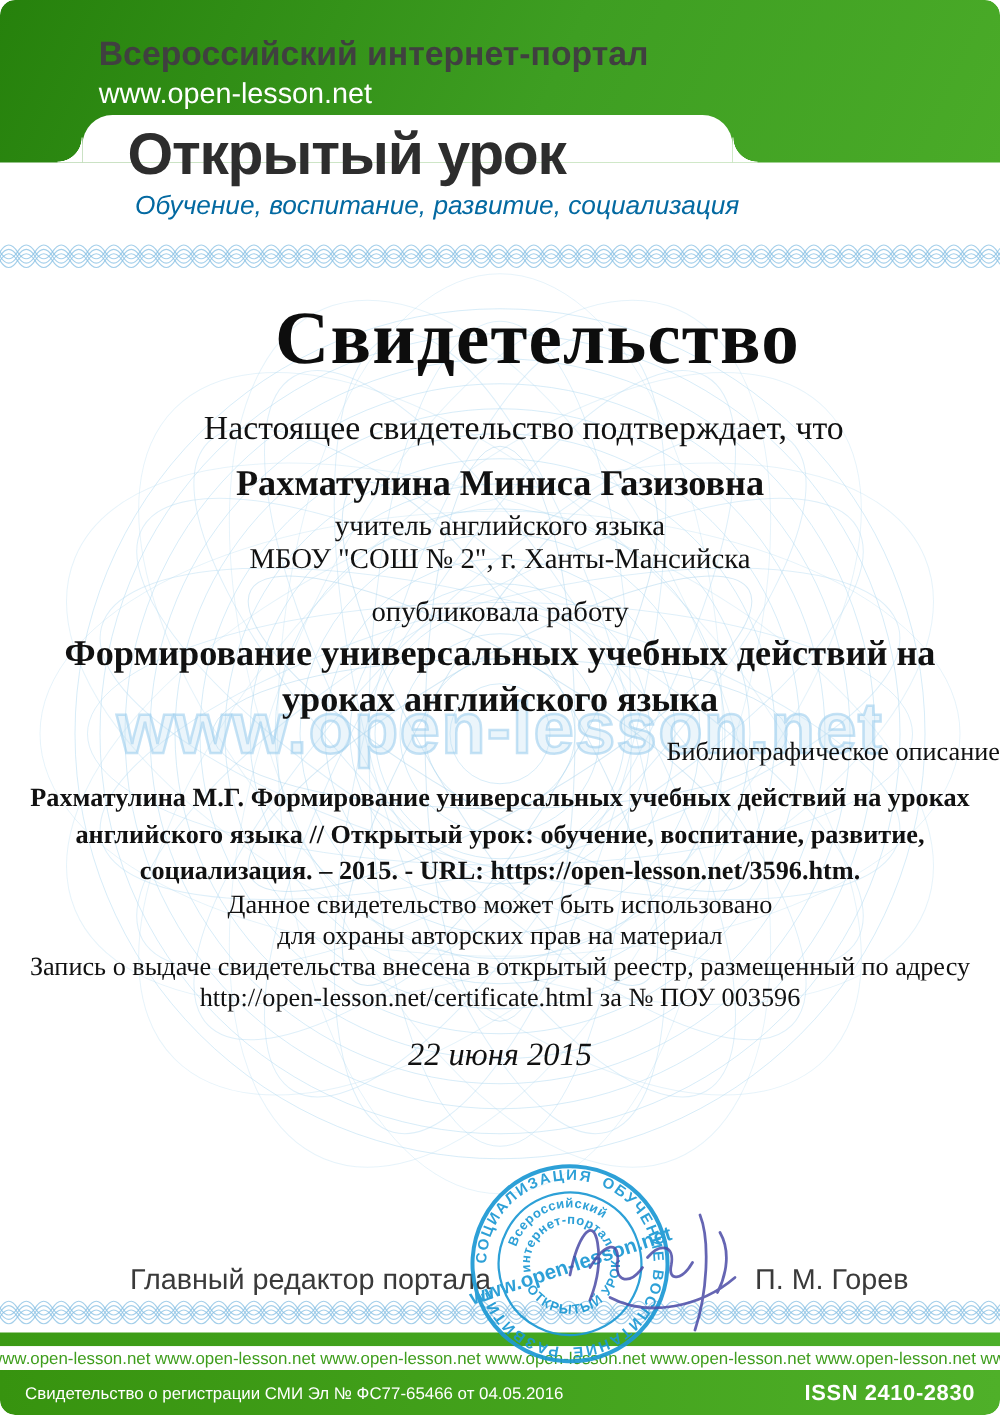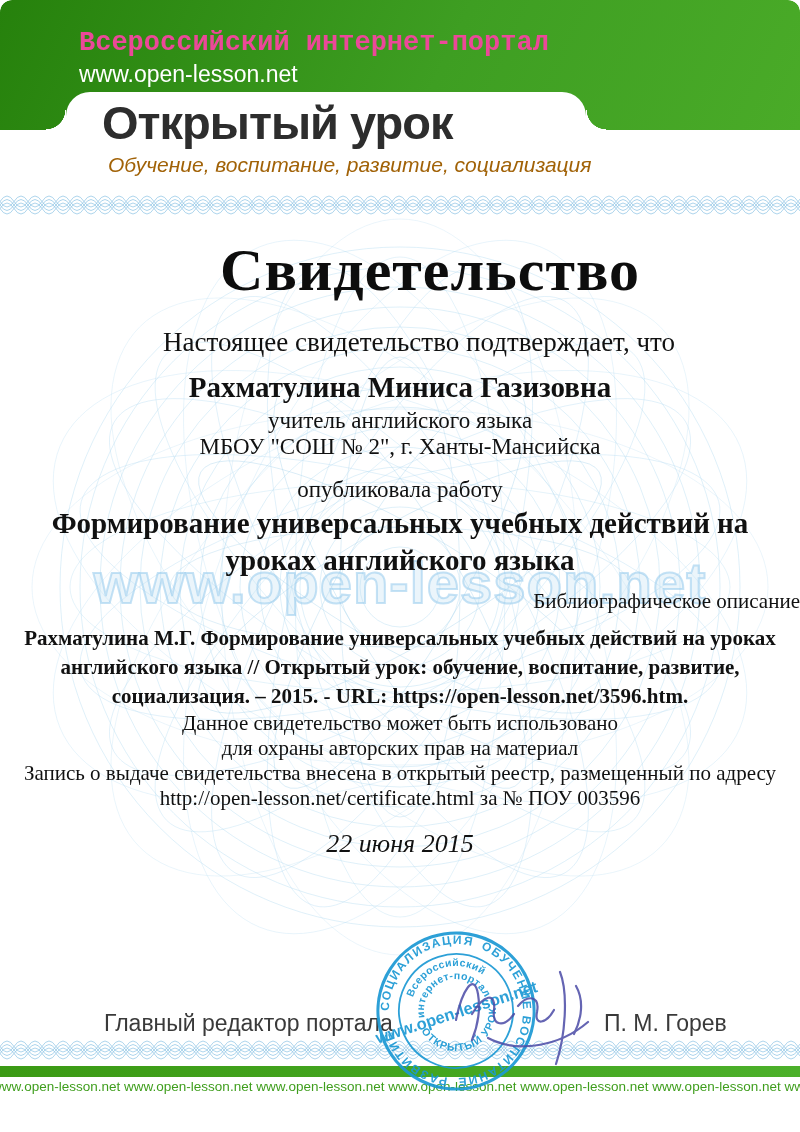--- a/index.html
+++ b/index.html
@@ -8,28 +8,28 @@
 
   
   .header{position:absolute;top:0;left:0;width:100%;height:130px;
           background:linear-gradient(115deg,#26810c 0%,#3e9e22 55%,#4aab28 100%);
           border-radius:12px 12px 0 0;}
   .tab{position:absolute;top:92px;left:66px;width:520px;height:38px;background:#fff;
        border-radius:24px 24px 0 0;}
   .notch{position:absolute;width:20px;height:20px;top:110px;}
   .notch.l{left:46px;background:radial-gradient(circle 20px at 0 0, rgba(0,0,0,0) 0 19px, #fff 19.5px);}
   .notch.r{left:586px;background:radial-gradient(circle 20px at 100% 0, rgba(0,0,0,0) 0 19px, #fff 19.5px);}
-  .portal-title{position:absolute;left:79px;top:28px;font-family:Liberation Mono, monospace;
-                font-weight:700;font-size:27px;color:#ec4899;z-index:3;}
+  .portal-title{position:absolute;left:79px;top:28px;font-family:Liberation Sans, sans-serif;
+                font-weight:700;font-size:27px;color:#404040;z-index:3;}
   .portal-url{position:absolute;left:79px;top:61px;font-family:"Liberation Sans",sans-serif;
               font-size:23px;color:#fff;z-index:3;}
   .brand-title{position:absolute;left:102px;top:95px;font-family:"Liberation Sans",sans-serif;
                font-weight:700;font-size:47px;letter-spacing:-1px;color:#2d2d2d;z-index:3;}
   .brand-subtitle{position:absolute;left:108px;top:153px;font-family:"Liberation Sans",sans-serif;
-                  font-style:italic;font-size:21px;color:#a16207;z-index:3;}
+                  font-style:italic;font-size:21px;color:#0369a1;z-index:3;}
 
   
   .braid{position:absolute;left:0;width:800px;height:26px;z-index:1;}
   #braid-top{top:192px;}
   #braid-bottom{top:1037px;}
   #rosette{position:absolute;top:212px;left:0;width:800px;height:750px;z-index:0;}
   .watermark{position:absolute;top:549px;left:0;width:100%;text-align:center;z-index:0;
              font-family:"Liberation Sans",sans-serif;font-weight:700;font-size:58px;letter-spacing:1px;
              color:rgba(190,223,243,0.30);-webkit-text-stroke:2px rgba(150,203,236,0.55);}
 
@@ -197,14 +197,18 @@
       <path d="M-14,9.5 q7,-11 14,0 q7,11 14,0 q7,-11 14,0 q7,11 14,0 q7,-11 14,0 q7,11 14,0 q7,-11 14,0 q7,11 14,0 q7,-11 14,0 q7,11 14,0 q7,-11 14,0 q7,11 14,0 q7,-11 14,0 q7,11 14,0 q7,-11 14,0 q7,11 14,0 q7,-11 14,0 q7,11 14,0 q7,-11 14,0 q7,11 14,0 q7,-11 14,0 q7,11 14,0 q7,-11 14,0 q7,11 14,0 q7,-11 14,0 q7,11 14,0 q7,-11 14,0 q7,11 14,0 q7,-11 14,0 q7,11 14,0 q7,-11 14,0 q7,11 14,0 q7,-11 14,0 q7,11 14,0 q7,-11 14,0 q7,11 14,0 q7,-11 14,0 q7,11 14,0 q7,-11 14,0 q7,11 14,0 q7,-11 14,0 q7,11 14,0 q7,-11 14,0 q7,11 14,0 q7,-11 14,0 q7,11 14,0 q7,-11 14,0 q7,11 14,0 q7,-11 14,0 q7,11 14,0 q7,-11 14,0 q7,11 14,0 q7,-11 14,0 q7,11 14,0 q7,-11 14,0 q7,11 14,0 q7,-11 14,0 q7,11 14,0 q7,-11 14,0 q7,11 14,0" fill="none" stroke="#85bfe3" stroke-width="0.9" opacity="0.75"></path>
       <path d="M-14,9.5 q7,11 14,0 q7,-11 14,0 q7,11 14,0 q7,-11 14,0 q7,11 14,0 q7,-11 14,0 q7,11 14,0 q7,-11 14,0 q7,11 14,0 q7,-11 14,0 q7,11 14,0 q7,-11 14,0 q7,11 14,0 q7,-11 14,0 q7,11 14,0 q7,-11 14,0 q7,11 14,0 q7,-11 14,0 q7,11 14,0 q7,-11 14,0 q7,11 14,0 q7,-11 14,0 q7,11 14,0 q7,-11 14,0 q7,11 14,0 q7,-11 14,0 q7,11 14,0 q7,-11 14,0 q7,11 14,0 q7,-11 14,0 q7,11 14,0 q7,-11 14,0 q7,11 14,0 q7,-11 14,0 q7,11 14,0 q7,-11 14,0 q7,11 14,0 q7,-11 14,0 q7,11 14,0 q7,-11 14,0 q7,11 14,0 q7,-11 14,0 q7,11 14,0 q7,-11 14,0 q7,11 14,0 q7,-11 14,0 q7,11 14,0 q7,-11 14,0 q7,11 14,0 q7,-11 14,0 q7,11 14,0 q7,-11 14,0 q7,11 14,0 q7,-11 14,0 q7,11 14,0 q7,-11 14,0 q7,11 14,0 q7,-11 14,0 q7,11 14,0 q7,-11 14,0" fill="none" stroke="#85bfe3" stroke-width="0.9" opacity="0.75"></path>
       <path d="M-14,13 q7,-11 14,0 q7,11 14,0 q7,-11 14,0 q7,11 14,0 q7,-11 14,0 q7,11 14,0 q7,-11 14,0 q7,11 14,0 q7,-11 14,0 q7,11 14,0 q7,-11 14,0 q7,11 14,0 q7,-11 14,0 q7,11 14,0 q7,-11 14,0 q7,11 14,0 q7,-11 14,0 q7,11 14,0 q7,-11 14,0 q7,11 14,0 q7,-11 14,0 q7,11 14,0 q7,-11 14,0 q7,11 14,0 q7,-11 14,0 q7,11 14,0 q7,-11 14,0 q7,11 14,0 q7,-11 14,0 q7,11 14,0 q7,-11 14,0 q7,11 14,0 q7,-11 14,0 q7,11 14,0 q7,-11 14,0 q7,11 14,0 q7,-11 14,0 q7,11 14,0 q7,-11 14,0 q7,11 14,0 q7,-11 14,0 q7,11 14,0 q7,-11 14,0 q7,11 14,0 q7,-11 14,0 q7,11 14,0 q7,-11 14,0 q7,11 14,0 q7,-11 14,0 q7,11 14,0 q7,-11 14,0 q7,11 14,0 q7,-11 14,0 q7,11 14,0 q7,-11 14,0 q7,11 14,0 q7,-11 14,0 q7,11 14,0 q7,-11 14,0 q7,11 14,0" fill="none" stroke="#85bfe3" stroke-width="0.9" opacity="0.75"></path>
       <path d="M-14,13 q7,11 14,0 q7,-11 14,0 q7,11 14,0 q7,-11 14,0 q7,11 14,0 q7,-11 14,0 q7,11 14,0 q7,-11 14,0 q7,11 14,0 q7,-11 14,0 q7,11 14,0 q7,-11 14,0 q7,11 14,0 q7,-11 14,0 q7,11 14,0 q7,-11 14,0 q7,11 14,0 q7,-11 14,0 q7,11 14,0 q7,-11 14,0 q7,11 14,0 q7,-11 14,0 q7,11 14,0 q7,-11 14,0 q7,11 14,0 q7,-11 14,0 q7,11 14,0 q7,-11 14,0 q7,11 14,0 q7,-11 14,0 q7,11 14,0 q7,-11 14,0 q7,11 14,0 q7,-11 14,0 q7,11 14,0 q7,-11 14,0 q7,11 14,0 q7,-11 14,0 q7,11 14,0 q7,-11 14,0 q7,11 14,0 q7,-11 14,0 q7,11 14,0 q7,-11 14,0 q7,11 14,0 q7,-11 14,0 q7,11 14,0 q7,-11 14,0 q7,11 14,0 q7,-11 14,0 q7,11 14,0 q7,-11 14,0 q7,11 14,0 q7,-11 14,0 q7,11 14,0 q7,-11 14,0 q7,11 14,0 q7,-11 14,0 q7,11 14,0 q7,-11 14,0" fill="none" stroke="#85bfe3" stroke-width="0.9" opacity="0.75"></path>
       <path d="M-14,16.5 q7,-11 14,0 q7,11 14,0 q7,-11 14,0 q7,11 14,0 q7,-11 14,0 q7,11 14,0 q7,-11 14,0 q7,11 14,0 q7,-11 14,0 q7,11 14,0 q7,-11 14,0 q7,11 14,0 q7,-11 14,0 q7,11 14,0 q7,-11 14,0 q7,11 14,0 q7,-11 14,0 q7,11 14,0 q7,-11 14,0 q7,11 14,0 q7,-11 14,0 q7,11 14,0 q7,-11 14,0 q7,11 14,0 q7,-11 14,0 q7,11 14,0 q7,-11 14,0 q7,11 14,0 q7,-11 14,0 q7,11 14,0 q7,-11 14,0 q7,11 14,0 q7,-11 14,0 q7,11 14,0 q7,-11 14,0 q7,11 14,0 q7,-11 14,0 q7,11 14,0 q7,-11 14,0 q7,11 14,0 q7,-11 14,0 q7,11 14,0 q7,-11 14,0 q7,11 14,0 q7,-11 14,0 q7,11 14,0 q7,-11 14,0 q7,11 14,0 q7,-11 14,0 q7,11 14,0 q7,-11 14,0 q7,11 14,0 q7,-11 14,0 q7,11 14,0 q7,-11 14,0 q7,11 14,0 q7,-11 14,0 q7,11 14,0 q7,-11 14,0 q7,11 14,0" fill="none" stroke="#85bfe3" stroke-width="0.9" opacity="0.75"></path>
       <path d="M-14,16.5 q7,11 14,0 q7,-11 14,0 q7,11 14,0 q7,-11 14,0 q7,11 14,0 q7,-11 14,0 q7,11 14,0 q7,-11 14,0 q7,11 14,0 q7,-11 14,0 q7,11 14,0 q7,-11 14,0 q7,11 14,0 q7,-11 14,0 q7,11 14,0 q7,-11 14,0 q7,11 14,0 q7,-11 14,0 q7,11 14,0 q7,-11 14,0 q7,11 14,0 q7,-11 14,0 q7,11 14,0 q7,-11 14,0 q7,11 14,0 q7,-11 14,0 q7,11 14,0 q7,-11 14,0 q7,11 14,0 q7,-11 14,0 q7,11 14,0 q7,-11 14,0 q7,11 14,0 q7,-11 14,0 q7,11 14,0 q7,-11 14,0 q7,11 14,0 q7,-11 14,0 q7,11 14,0 q7,-11 14,0 q7,11 14,0 q7,-11 14,0 q7,11 14,0 q7,-11 14,0 q7,11 14,0 q7,-11 14,0 q7,11 14,0 q7,-11 14,0 q7,11 14,0 q7,-11 14,0 q7,11 14,0 q7,-11 14,0 q7,11 14,0 q7,-11 14,0 q7,11 14,0 q7,-11 14,0 q7,11 14,0 q7,-11 14,0 q7,11 14,0 q7,-11 14,0" fill="none" stroke="#85bfe3" stroke-width="0.9" opacity="0.75"></path>
     </svg>
 
   <div class="strip-green"></div>
   <div class="strip-links">www.open-lesson.net www.open-lesson.net www.open-lesson.net www.open-lesson.net www.open-lesson.net www.open-lesson.net www.open-lesson.net www.open-lesson.net www.open-lesson.net </div>
+  <div class="footer">
+    <span class="footer-reg">Свидетельство о регистрации СМИ Эл № ФС77-65466 от 04.05.2016</span>
+    <span class="footer-issn">ISSN 2410-2830</span>
+  </div>
 
 </div>
 
 </body></html>

